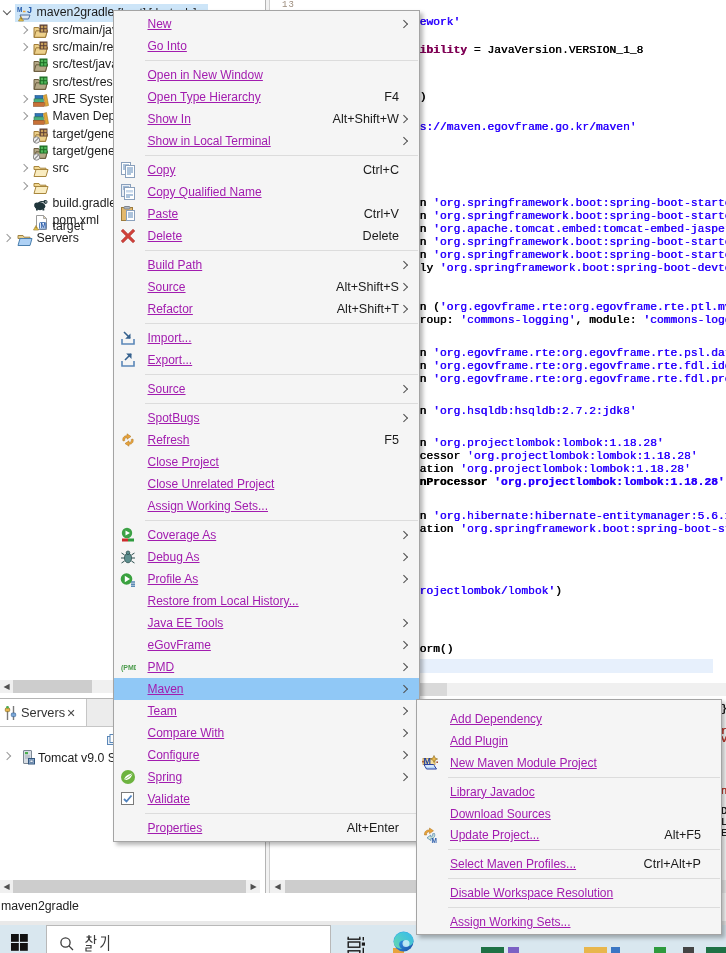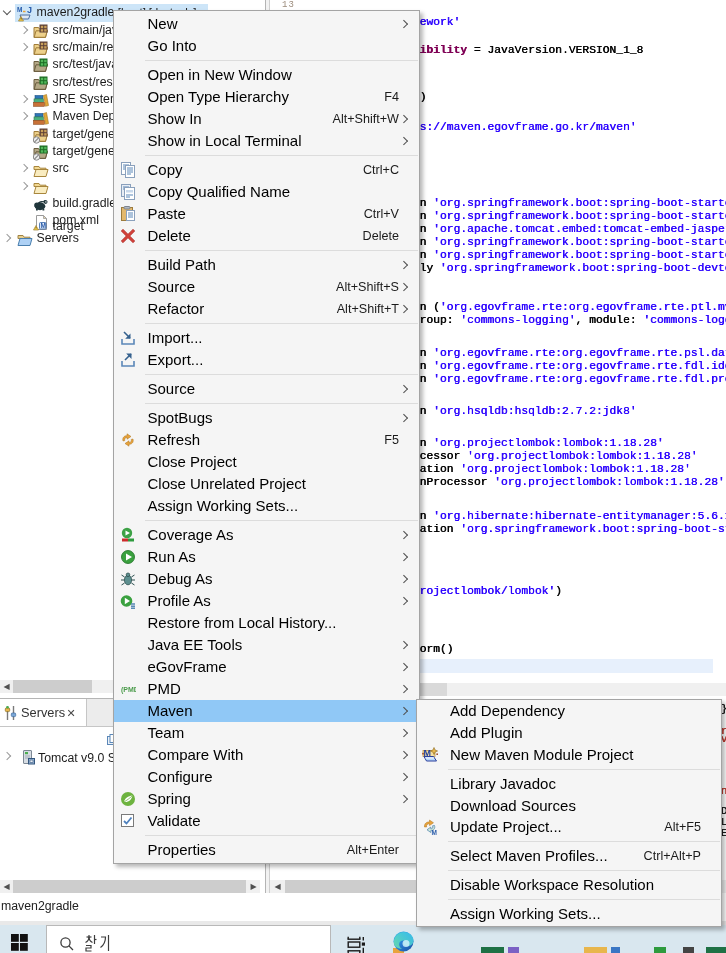--- a/index.html
+++ b/index.html
@@ -11,21 +11,21 @@
 .trow .tlbl{position:absolute;top:0;font-size:12.3px;color:#1c1c1c;white-space:nowrap;}
 .ticon{position:absolute;width:16px;height:16px;top:1.2px;}
 .sbar{position:absolute;height:13px;background:#f0f0f0;overflow:hidden;}
 .sthumb{position:absolute;top:0;height:13px;background:#cdcdcd;}
 .sarr{position:absolute;top:0;width:13px;height:13px;color:#505050;
   font-size:8px;line-height:13px;text-align:center;}
 .menu{position:absolute;background:#f5f5f5;border:1px solid #a4a4a4;
   box-shadow:3px 3px 4px rgba(0,0,0,0.28);box-sizing:border-box;padding:2px 0;}
 #submenu .mi{height:21.9px;}
 .mi{position:relative;height:22px;}
-.mi .lbl{position:absolute;left:33.5px;top:0;line-height:22px;font-size:15px;color:#000000;white-space:nowrap;}
+.mi .lbl{position:absolute;left:33.5px;top:0;line-height:22px;font-size:12px;color:#a21caf;white-space:nowrap;text-decoration:underline;}
 .mi .acc{position:absolute;right:19.5px;top:0;line-height:22px;font-size:12.6px;color:#1b1b1b;}
 .mi .chv{position:absolute;right:11.5px;top:8px;width:4.6px;height:4.6px;
   border-top:1.4px solid #4d4d4d;border-right:1.4px solid #4d4d4d;transform:rotate(45deg);}
 .mi .ico{position:absolute;left:5.5px;top:3px;width:16px;height:16px;}
 .mi.hl{background:#90c8f6;}
 .sep{height:1px;background:#dcdcdc;margin:3px 1px 3px 31px;}
 #code{position:absolute;left:0;top:0;width:726px;height:896px;overflow:hidden;
   font-family:"Liberation Mono",monospace;font-size:11.3px;text-shadow:0.4px 0 currentColor;}
 .cl{position:absolute;white-space:pre;line-height:12.4px;color:#000;}
 .st{color:#2a00ff;}
@@ -55,21 +55,21 @@
 <div class="cl" style="left:419.5px;top:262.0px;">ly <span class="st">'org.springframework.boot:spring-boot-devto</span></div>
 <div class="cl" style="left:419.5px;top:301.4px;">n (<span class="st">'org.egovframe.rte:org.egovframe.rte.ptl.mv</span></div>
 <div class="cl" style="left:419.5px;top:314.4px;">roup: <span class="st">'commons-logging'</span>, module: <span class="st">'commons-logg</span></div>
 <div class="cl" style="left:419.5px;top:346.9px;">n <span class="st">'org.egovframe.rte:org.egovframe.rte.psl.data</span></div>
 <div class="cl" style="left:419.5px;top:359.9px;">n <span class="st">'org.egovframe.rte:org.egovframe.rte.fdl.idgn</span></div>
 <div class="cl" style="left:419.5px;top:372.9px;">n <span class="st">'org.egovframe.rte:org.egovframe.rte.fdl.prop</span></div>
 <div class="cl" style="left:419.5px;top:404.5px;">n <span class="st">'org.hsqldb:hsqldb:2.7.2:jdk8'</span></div>
 <div class="cl" style="left:419.5px;top:436.8px;">n <span class="st">'org.projectlombok:lombok:1.18.28'</span></div>
 <div class="cl" style="left:419.5px;top:449.9px;">cessor <span class="st">'org.projectlombok:lombok:1.18.28'</span></div>
 <div class="cl" style="left:419.5px;top:463.0px;">ation <span class="st">'org.projectlombok:lombok:1.18.28'</span></div>
-<div class="cl" style="left:419.5px;top:476.1px;">nProcessor <span class="st">'org.projectlombok:lombok:1.18.28'</span></div>
+<div class="cl" style="left:419.5px;top:476.1px;font-weight:bold;">nProcessor <span class="st">'org.projectlombok:lombok:1.18.28'</span></div>
 <div class="cl" style="left:419.5px;top:509.7px;">n <span class="st">'org.hibernate:hibernate-entitymanager:5.6.1</span></div>
 <div class="cl" style="left:419.5px;top:522.7px;">ation <span class="st">'org.springframework.boot:spring-boot-start</span></div>
 <div class="cl" style="left:419.5px;top:584.6px;"><span class="st">rojectlombok/lombok'</span>)</div>
 <div class="cl" style="left:419.5px;top:642.5px;">orm()</div>
 <div class="cl" style="left:720.5px;top:703px;color:#1b1b1b;">}</div>
 <div class="cl" style="left:720.5px;top:725px;color:#bf3a30;">r</div>
 <div class="cl" style="left:720.5px;top:733px;color:#bf3a30;">v</div>
 <div class="cl" style="left:720.5px;top:785px;color:#bf3a30;">n</div>
 <div class="cl" style="left:720.5px;top:805px;color:#1b1b1b;">D</div>
 <div class="cl" style="left:720.5px;top:816px;color:#1b1b1b;">L</div>
@@ -514,29 +514,20 @@
           <circle cx="7" cy="6" r="5.2" fill="#3da246"></circle>
           <path d="M5.5 3.5 L10 6 L5.5 8.5 Z" fill="#fff"></path>
           <rect x="2" y="11.5" width="6" height="3" fill="#cc2b2b"></rect>
           <rect x="8" y="11.5" width="6" height="3" fill="#2e9b3e"></rect>
         </svg></span>
       <span class="lbl">Coverage As</span>
       <span class="chv"></span>
     </div>
 <div class="mi">
       <span class="ico"><svg width="16" height="16" viewBox="0 0 16 16">
-          <circle cx="8" cy="8" r="6.5" fill="#3aa13f"></circle>
-          <circle cx="8" cy="8" r="6.5" fill="none" stroke="#1c7022" stroke-width="0.8"></circle>
-          <path d="M6 4.5 L12 8 L6 11.5 Z" fill="#fff"></path>
-        </svg></span>
-      <span class="lbl">Run As</span>
-      <span class="chv"></span>
-    </div>
-<div class="mi">
-      <span class="ico"><svg width="16" height="16" viewBox="0 0 16 16">
           <ellipse cx="8" cy="9" rx="3.6" ry="4.8" fill="#5d8f8f" stroke="#2e5151" stroke-width="0.8"></ellipse>
           <circle cx="8" cy="3.8" r="1.8" fill="#5d8f8f" stroke="#2e5151" stroke-width="0.8"></circle>
           <g stroke="#2e5151" stroke-width="1">
             <line x1="4.6" y1="6" x2="1.5" y2="4"></line>
             <line x1="4.4" y1="9" x2="1" y2="9"></line>
             <line x1="4.6" y1="12" x2="1.5" y2="14"></line>
             <line x1="11.4" y1="6" x2="14.5" y2="4"></line>
             <line x1="11.6" y1="9" x2="15" y2="9"></line>
             <line x1="11.4" y1="12" x2="14.5" y2="14"></line>
           </g>
@@ -607,21 +598,21 @@
         </svg></span>
       <span class="lbl">Validate</span>
     </div>
 <div class="sep"></div>
 <div class="mi">
       <span class="lbl">Properties</span>
       <span class="acc">Alt+Enter</span>
     </div>
 </div>
 
-<div id="submenu" class="menu" style="left:415.5px;top:699px;width:306px;padding:0 0 1px 0;">
+<div id="submenu" class="menu" style="left:415.5px;top:699px;width:306px;padding:8px 0 1px 0;">
 <div class="mi">
       <span class="lbl">Add Dependency</span>
     </div>
 <div class="mi">
       <span class="lbl">Add Plugin</span>
     </div>
 <div class="mi">
       <span class="ico"><svg width="16" height="16" viewBox="0 0 16 16">
           <rect x="1" y="3.5" width="12" height="6" fill="#f5dfa0" stroke="#c09540" stroke-width="0.8"></rect>
           <path d="M2 9.5 L11.5 9.5 L14.5 14 L4.5 14 Z" fill="#b8d8f8" stroke="#2a3f9e" stroke-width="1"></path>

